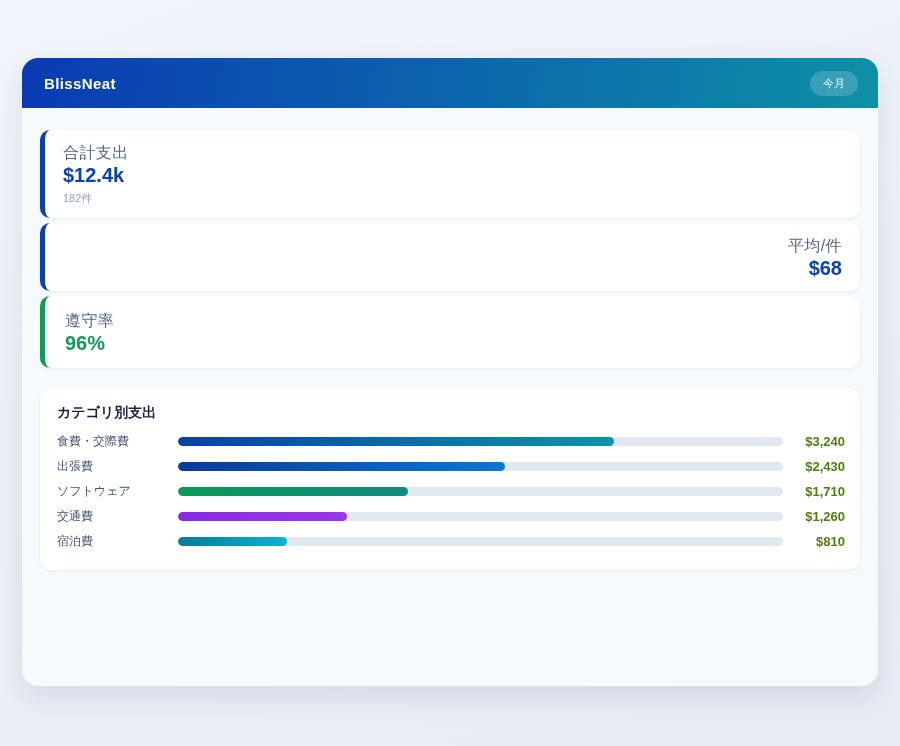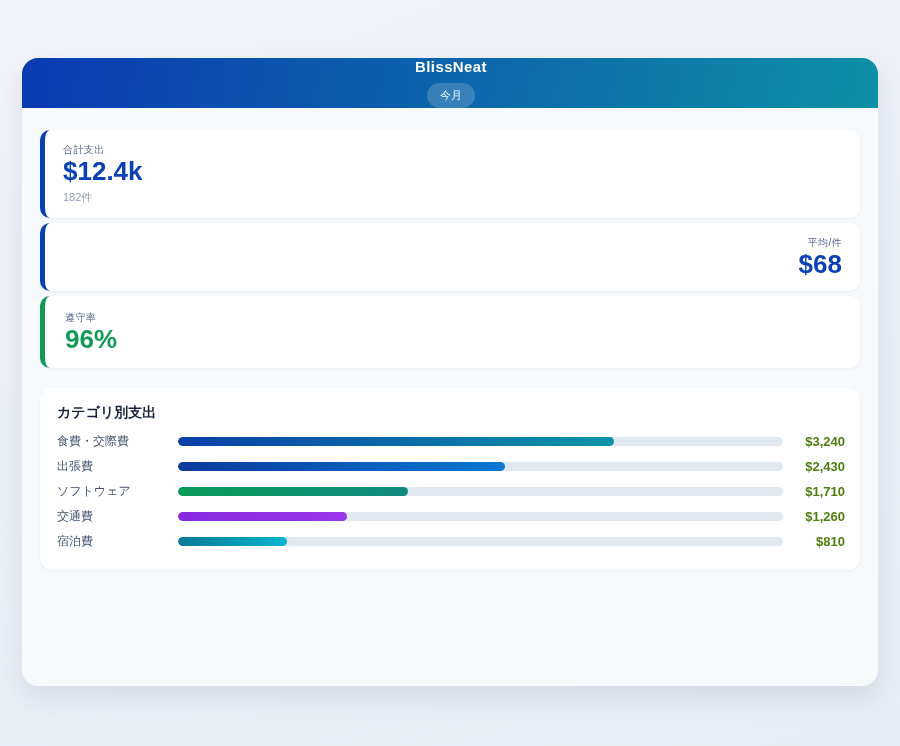--- a/index.html
+++ b/index.html
@@ -57,26 +57,26 @@
     padding: 0 18px;
     display: flex;
     flex-direction: column;
     justify-content: center;
   }
   .stat-card.h88 { height: 88px; }
   .stat-card.h85 { height: 85px; }
   .stat-card.h68 { height: 68px; }
   .stat-card.h72 { height: 72px; }
   .stat-label {
-    font-size: 10px;
+    font-size: 16px;
     color: #54658a;
     letter-spacing: .4px;
   }
   .stat-value {
-    font-size: 26px;
+    font-size: 20px;
     font-weight: bold;
     color: #0b41b6;
     margin-top: 0;
     line-height: 1.1;
   }
   .stat-sub {
     font-size: 11px;
     color: #93a0b6;
     margin-top: 5px;
   }
@@ -122,21 +122,21 @@
     font-size: 13px;
     font-weight: bold;
     color: #4d7c0f;
   }
 </style>
 </head>
 <body>
 
 <div class="app-card">
 
-  <header class="app-header" style="background: linear-gradient(100deg, rgb(10, 58, 178) 0%, rgb(14, 144, 166) 100%); flex-direction: column;">
+  <header class="app-header" style="background: linear-gradient(100deg, rgb(10, 58, 178) 0%, rgb(14, 144, 166) 100%);">
     <div class="app-title">BlissNeat</div>
     <button class="period-badge">今月</button>
   </header>
 
   <main class="content">
 
     <section class="stat-card h88" style="border-left-color: rgb(11, 65, 174);">
       <div class="stat-label">合計支出</div>
       <div class="stat-value" style="color: rgb(11, 65, 182);">$12.4k</div>
       <div class="stat-sub">182件</div>

